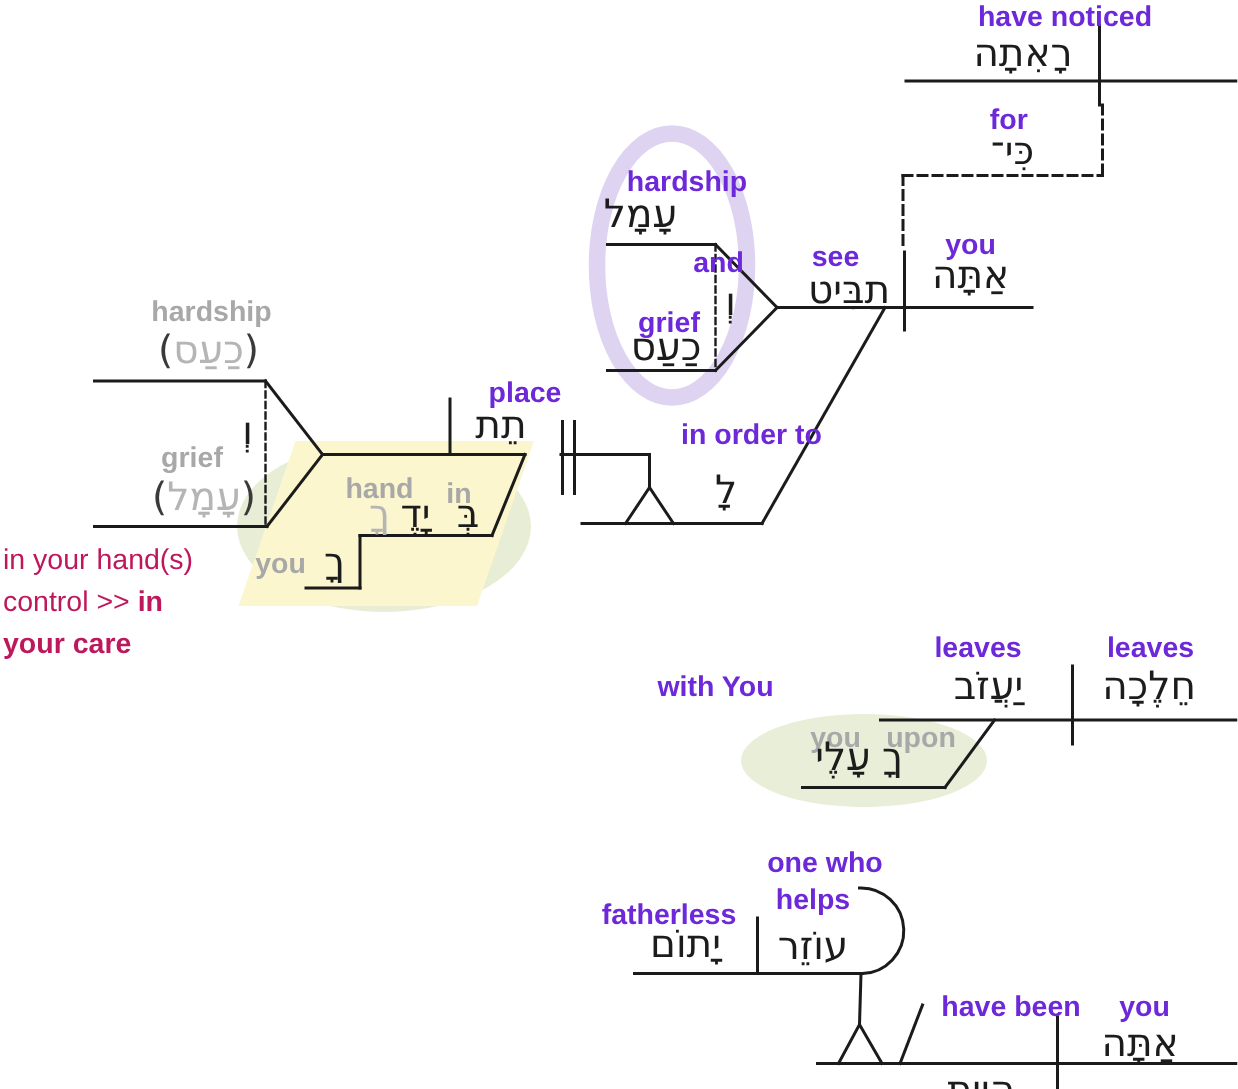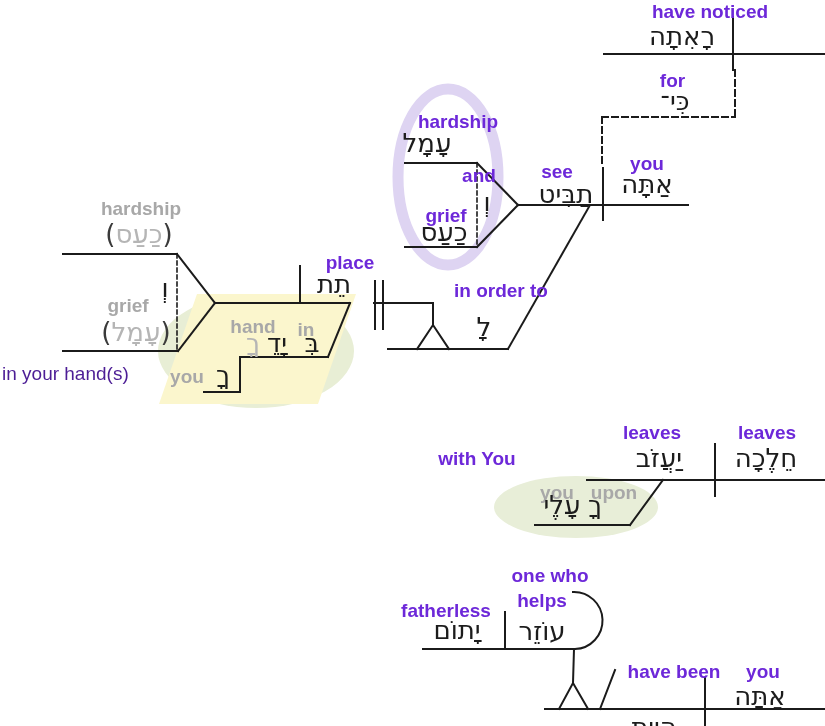--- a/index.html
+++ b/index.html
@@ -6,21 +6,21 @@
   .stage{position:relative;width:825px;height:726px;background:#fff;overflow:hidden;
          font-family:"Liberation Sans",sans-serif;}
   .stage svg{position:absolute;left:0;top:0;}
   .txt{position:absolute;text-align:center;white-space:nowrap;line-height:1.05;}
   .lbl{font-weight:bold;font-size:19px;color:#6d28d9;}
   .lbl.gray{color:#a8a8a8;}
   .heb{font-family:"DejaVu Sans",sans-serif;font-size:26px;color:#1c1c1c;}
   .heb.gray{color:#b5b5b5;}
   .paren{color:#3a3a3a;font-family:"DejaVu Sans",sans-serif;}
   .note{position:absolute;left:2px;top:360px;width:165px;text-align:left;
-        font-size:19px;line-height:28px;color:#4c1d95;font-weight:normal;}
+        font-size:19px;line-height:28px;color:#be185d;font-weight:normal;}
   .note .b{font-weight:bold;}
 </style>
 </head>
 <body>
 
 <div class="stage">
 
   <svg width="825" height="726" viewBox="0 0 825 726">
 
     <ellipse cx="256" cy="351" rx="98" ry="57" fill="#e8eed5"></ellipse>
@@ -112,20 +112,22 @@
   <div class="txt lbl gray" style="left:226px;top:317px;width:54px;">hand</div>
   <div class="txt lbl gray" style="left:291px;top:320px;width:30px;">in</div>
   <div class="txt heb gray" style="left:242px;top:330px;width:22px;" dir="rtl">ךָ</div>
   <div class="txt heb" style="left:259px;top:330px;width:36px;" dir="rtl">יָדֶ</div>
   <div class="txt heb" style="left:297px;top:330px;width:30px;" dir="rtl">בְּ</div>
   <div class="txt lbl gray" style="left:166px;top:367px;width:42px;">you</div>
   <div class="txt heb" style="left:210px;top:362px;width:26px;" dir="rtl">ךָ</div>
 
   <div class="note">
     <div>in your hand(s)</div>
+    <div><span>control &gt;&gt; </span><span class="b">in</span></div>
+    <div class="b">your care</div>
   </div>
 
   <div class="txt lbl" style="left:431px;top:449px;width:92px;">with You</div>
   <div class="txt lbl" style="left:616px;top:423px;width:72px;">leaves</div>
   <div class="txt heb" style="left:628px;top:445px;width:62px;" dir="rtl">יַעֲזֹב</div>
   <div class="txt lbl" style="left:728px;top:423px;width:78px;">leaves</div>
   <div class="txt heb" style="left:728px;top:445px;width:76px;" dir="rtl">חֵלֶכָה</div>
   <div class="txt lbl gray" style="left:536px;top:483px;width:42px;">you</div>
   <div class="txt lbl gray" style="left:581px;top:483px;width:66px;">upon</div>
   <div class="txt heb" style="left:536px;top:492px;width:52px;" dir="rtl">עָלֶי</div>

